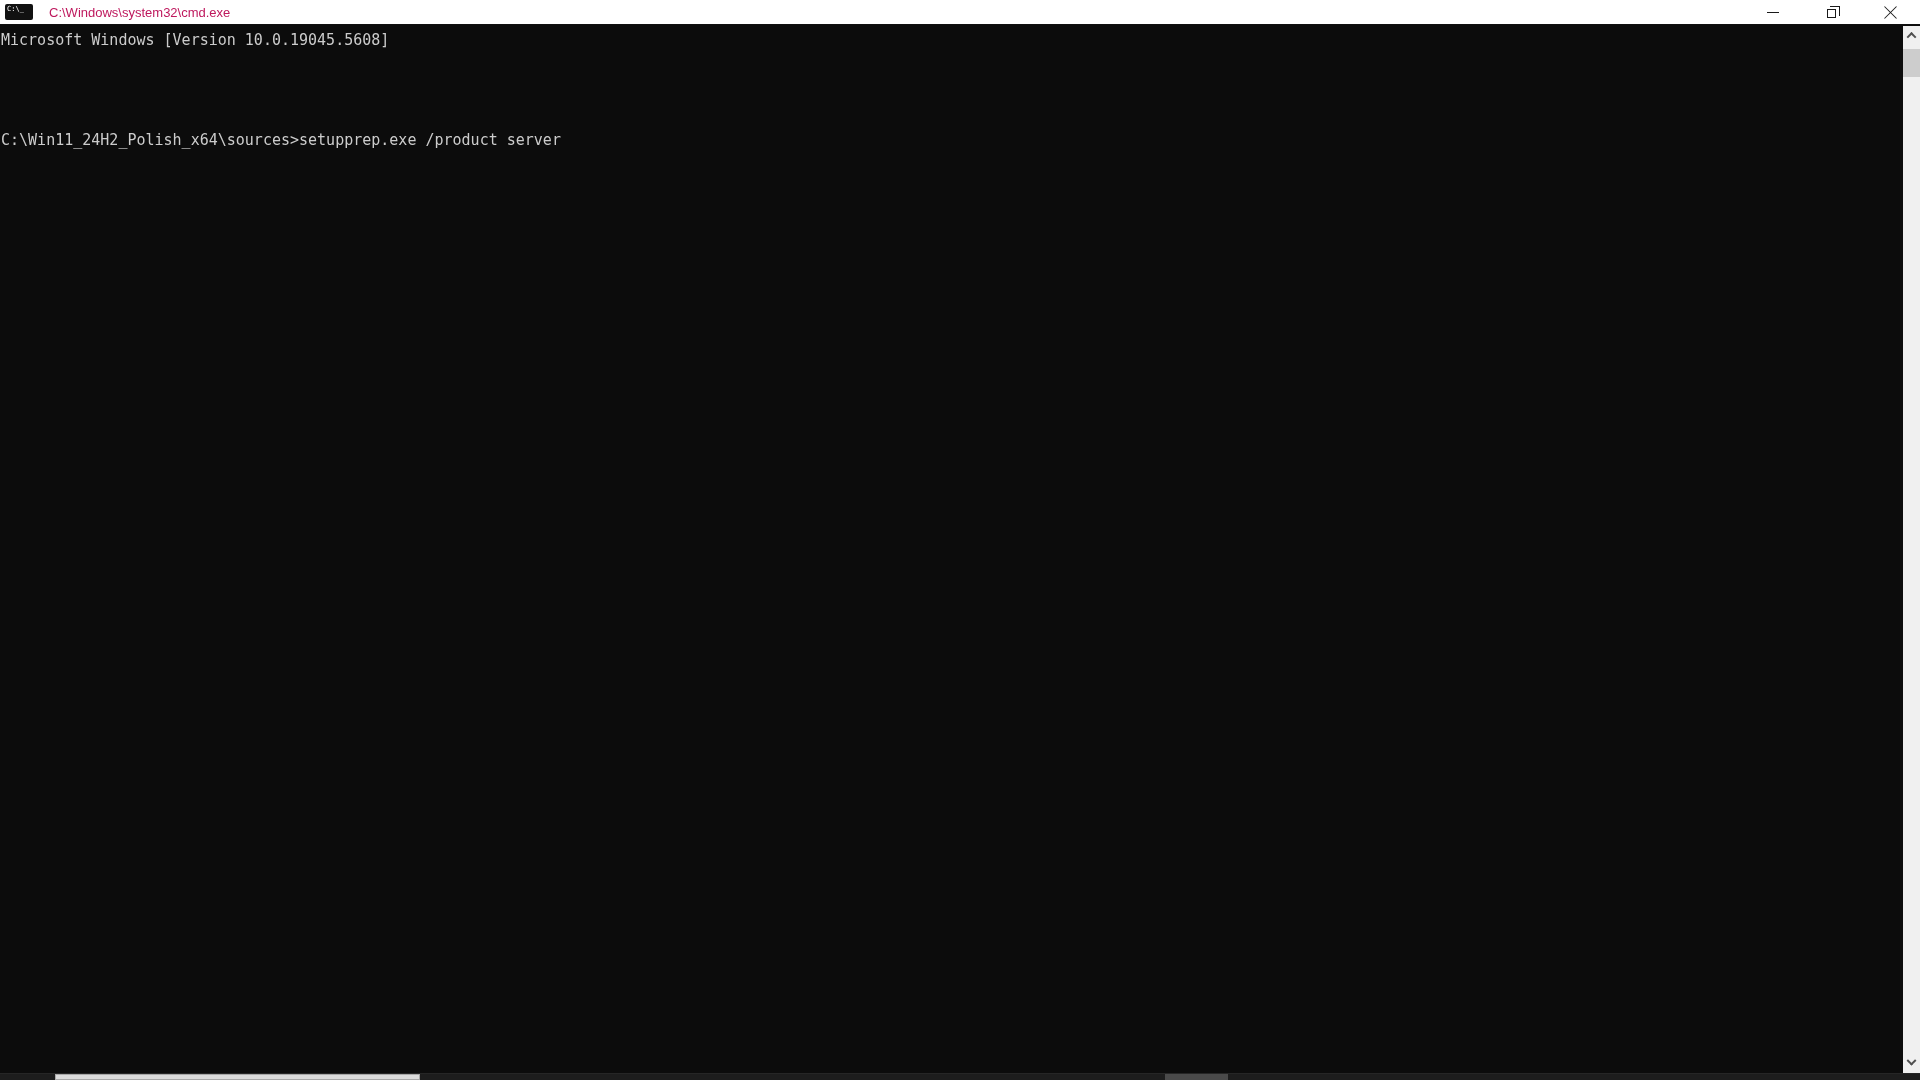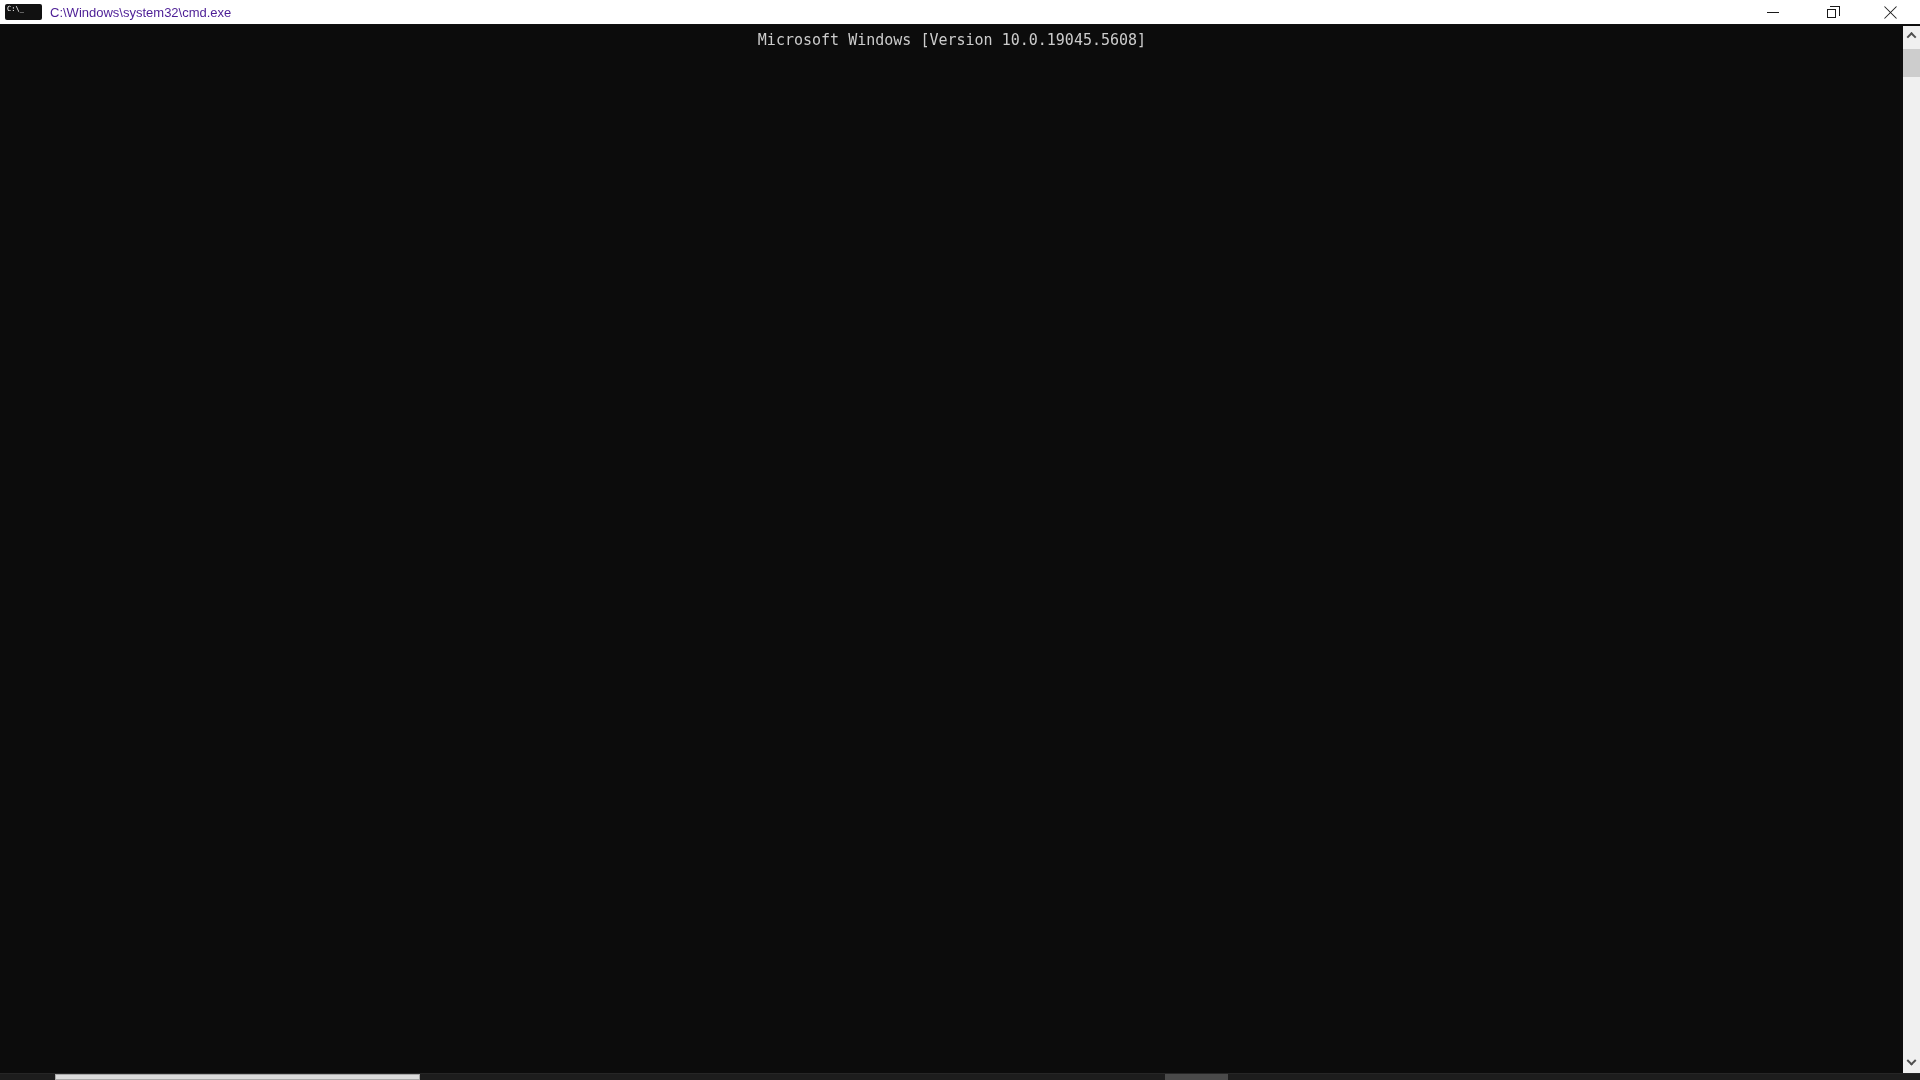--- a/index.html
+++ b/index.html
@@ -14,36 +14,36 @@
   .titlebar {
     position: absolute;
     top: 0; left: 0;
     width: 1920px; height: 25px;
     background: #ffffff;
     border-bottom: 1px solid #101010;
     display: flex;
     align-items: center;
   }
   .app-icon {
-    width: 37px; height: 16px;
+    width: 28px; height: 16px;
     margin-left: 5px;
     background: #111111;
     border-radius: 2px;
     color: #ffffff;
     font-family: "DejaVu Sans Mono", monospace;
     font-size: 7px;
     line-height: 8px;
     padding: 1px 0 0 2px;
     overflow: hidden;
     flex: 0 0 auto;
   }
   .title-text {
-    margin-left: 8px;
+    margin-left: 16px;
     font-size: 13px;
-    color: #4c1d95;
+    color: #be185d;
     white-space: nowrap;
   }
   .win-controls {
     position: absolute;
     top: 0; right: 0;
     height: 25px;
     display: flex;
   }
   .win-btn {
     width: 59px; height: 25px;
@@ -83,21 +83,20 @@
   .glyph-close::after  { transform: rotate(-45deg); }
 
   
   .terminal {
     position: absolute;
     top: 26px; left: 0;
     width: 1903px; height: 1047px;
     background: #0c0c0c;
     padding: 4px 0 0 1px;
     cursor: text;
-    text-align: center;
   }
   .term-line {
     font-family: "DejaVu Sans Mono", monospace;
     font-size: 15px;
     line-height: 20px;
     min-height: 20px;
     color: #cccccc;
     white-space: pre;
   }
 
@@ -173,20 +172,21 @@
     </button>
   </div>
 </div>
 
 <div class="terminal">
   <div class="term-line">Microsoft Windows [Version 10.0.19045.5608]</div>
   <div class="term-line"></div>
   <div class="term-line"></div>
   <div class="term-line"></div>
   <div class="term-line"></div>
+  <div class="term-line">C:\Win11_24H2_Polish_x64\sources&gt;setupprep.exe /product server</div>
 </div>
 
 <div class="v-scrollbar">
   <div class="sb-btn up">
     <span class="chev up"></span>
   </div>
   <div class="v-thumb"></div>
   <div class="sb-btn down">
     <span class="chev down"></span>
   </div>

